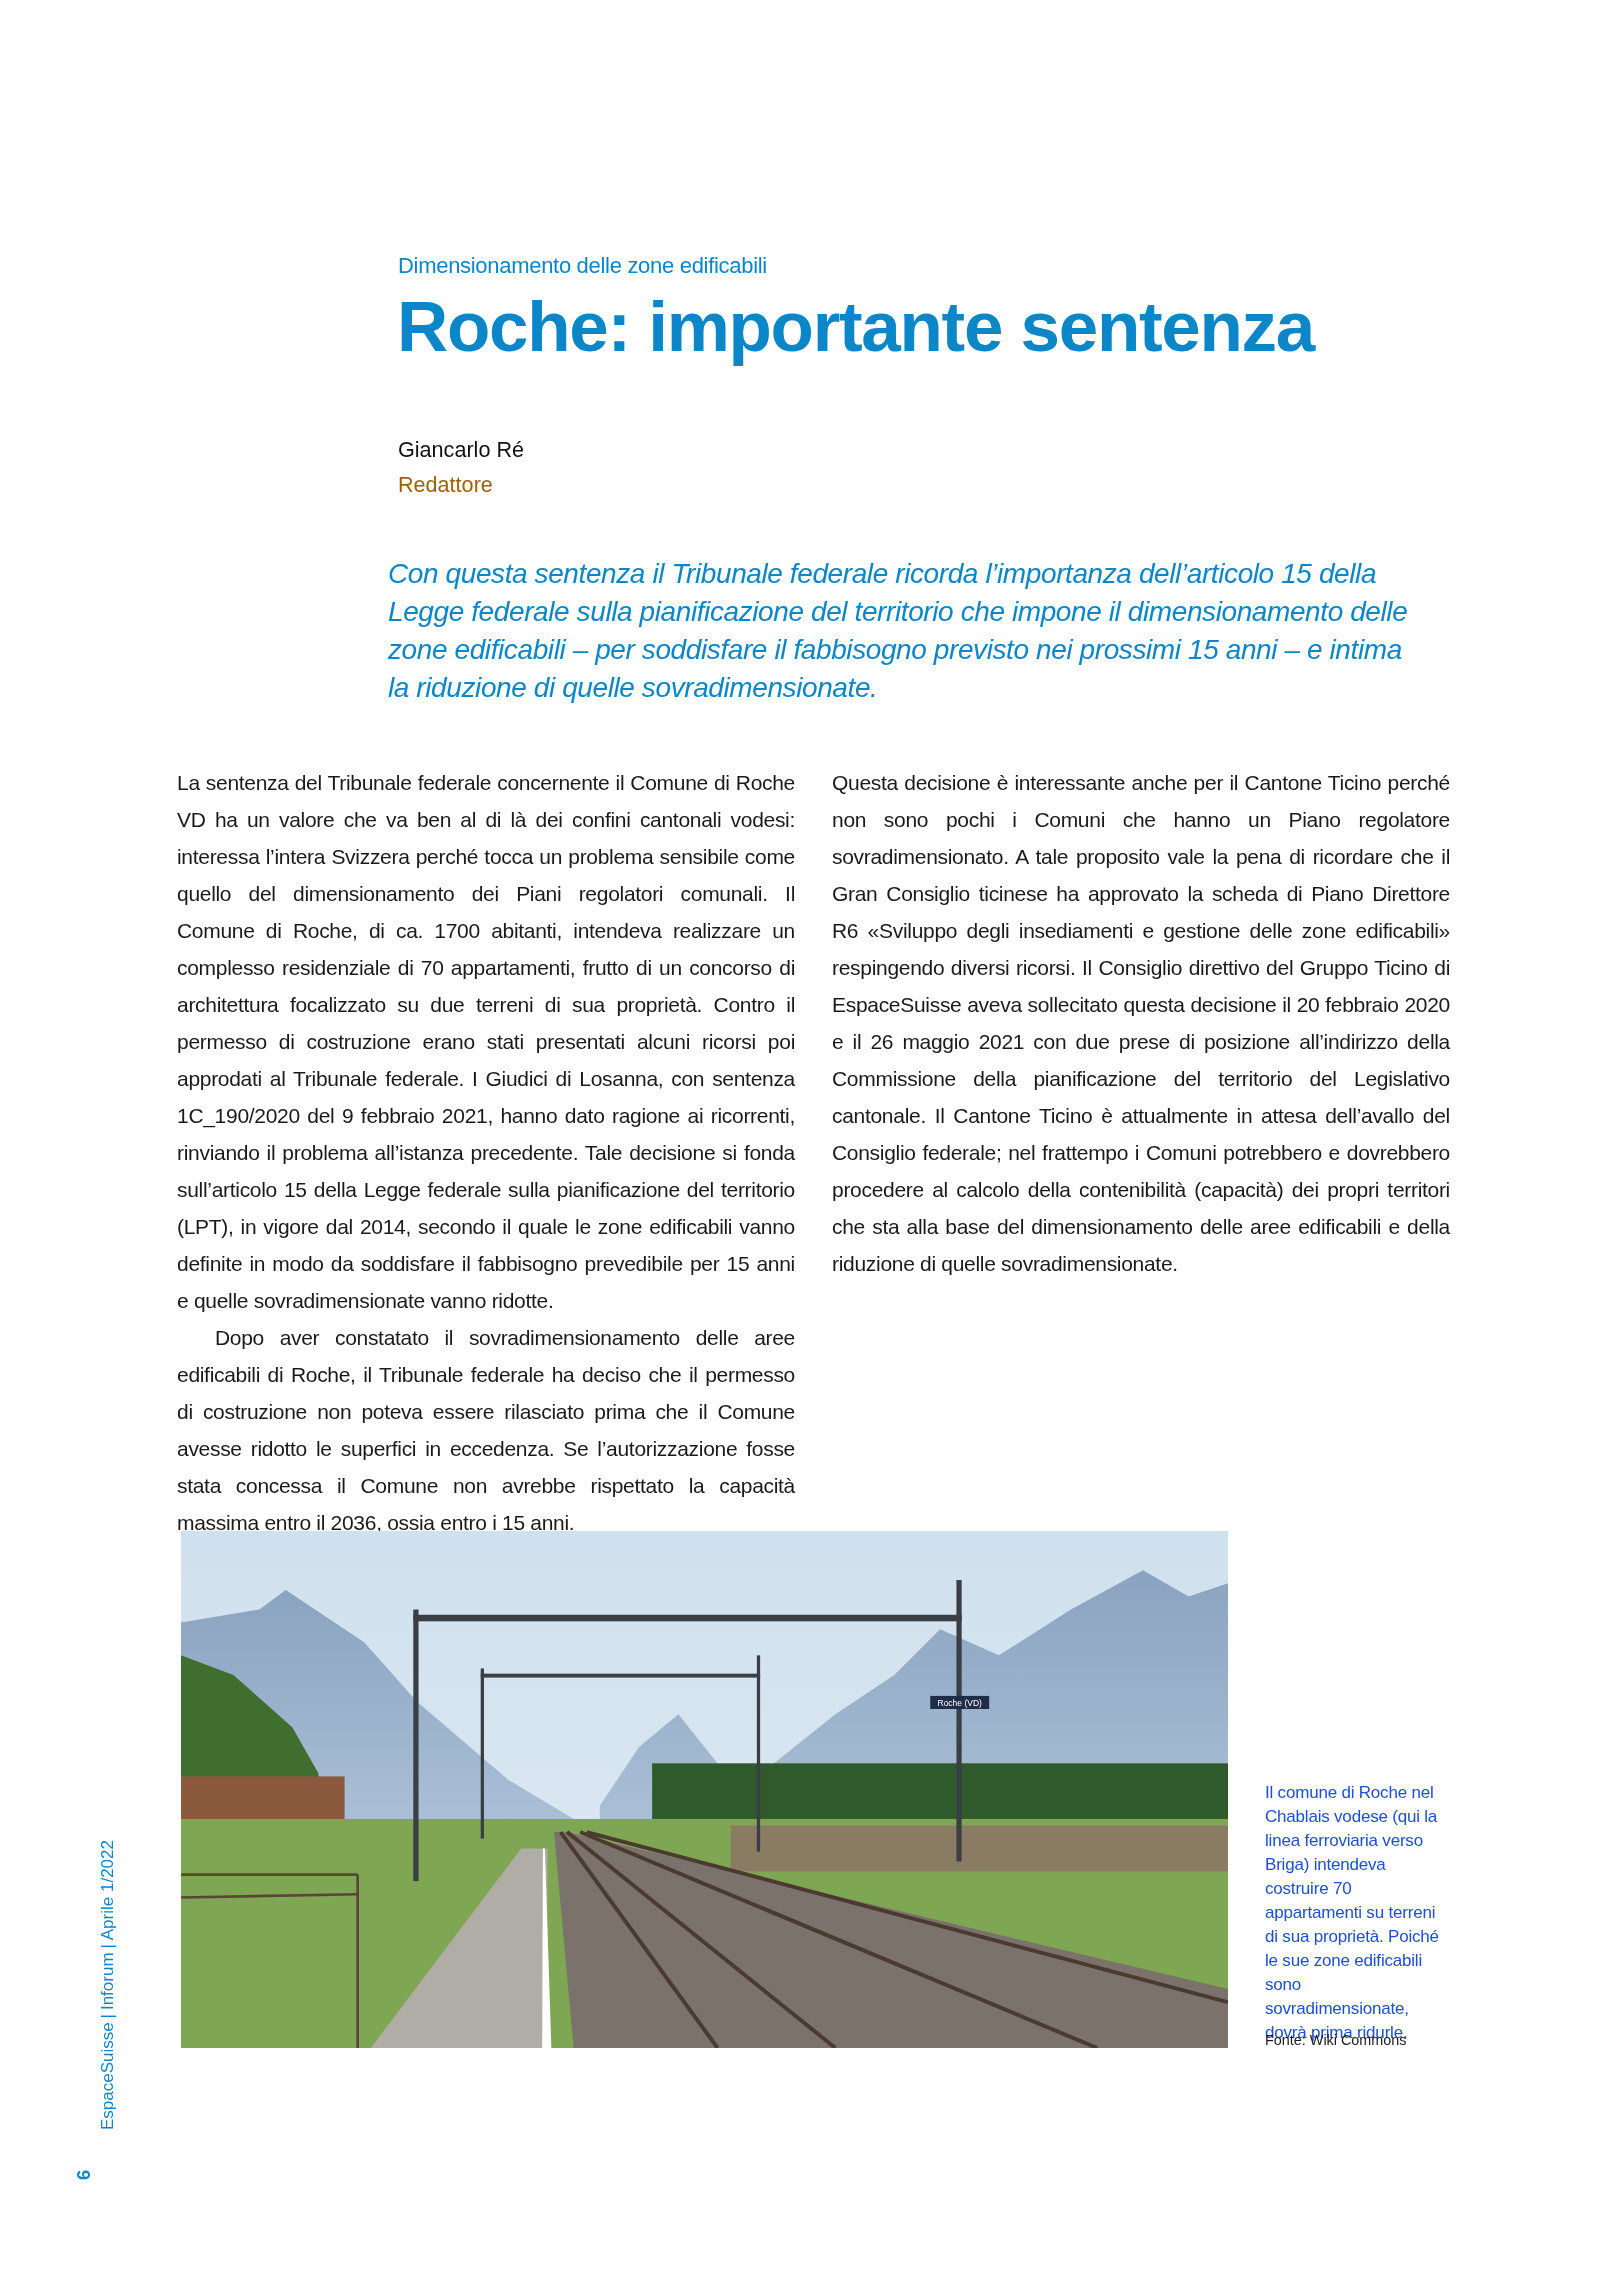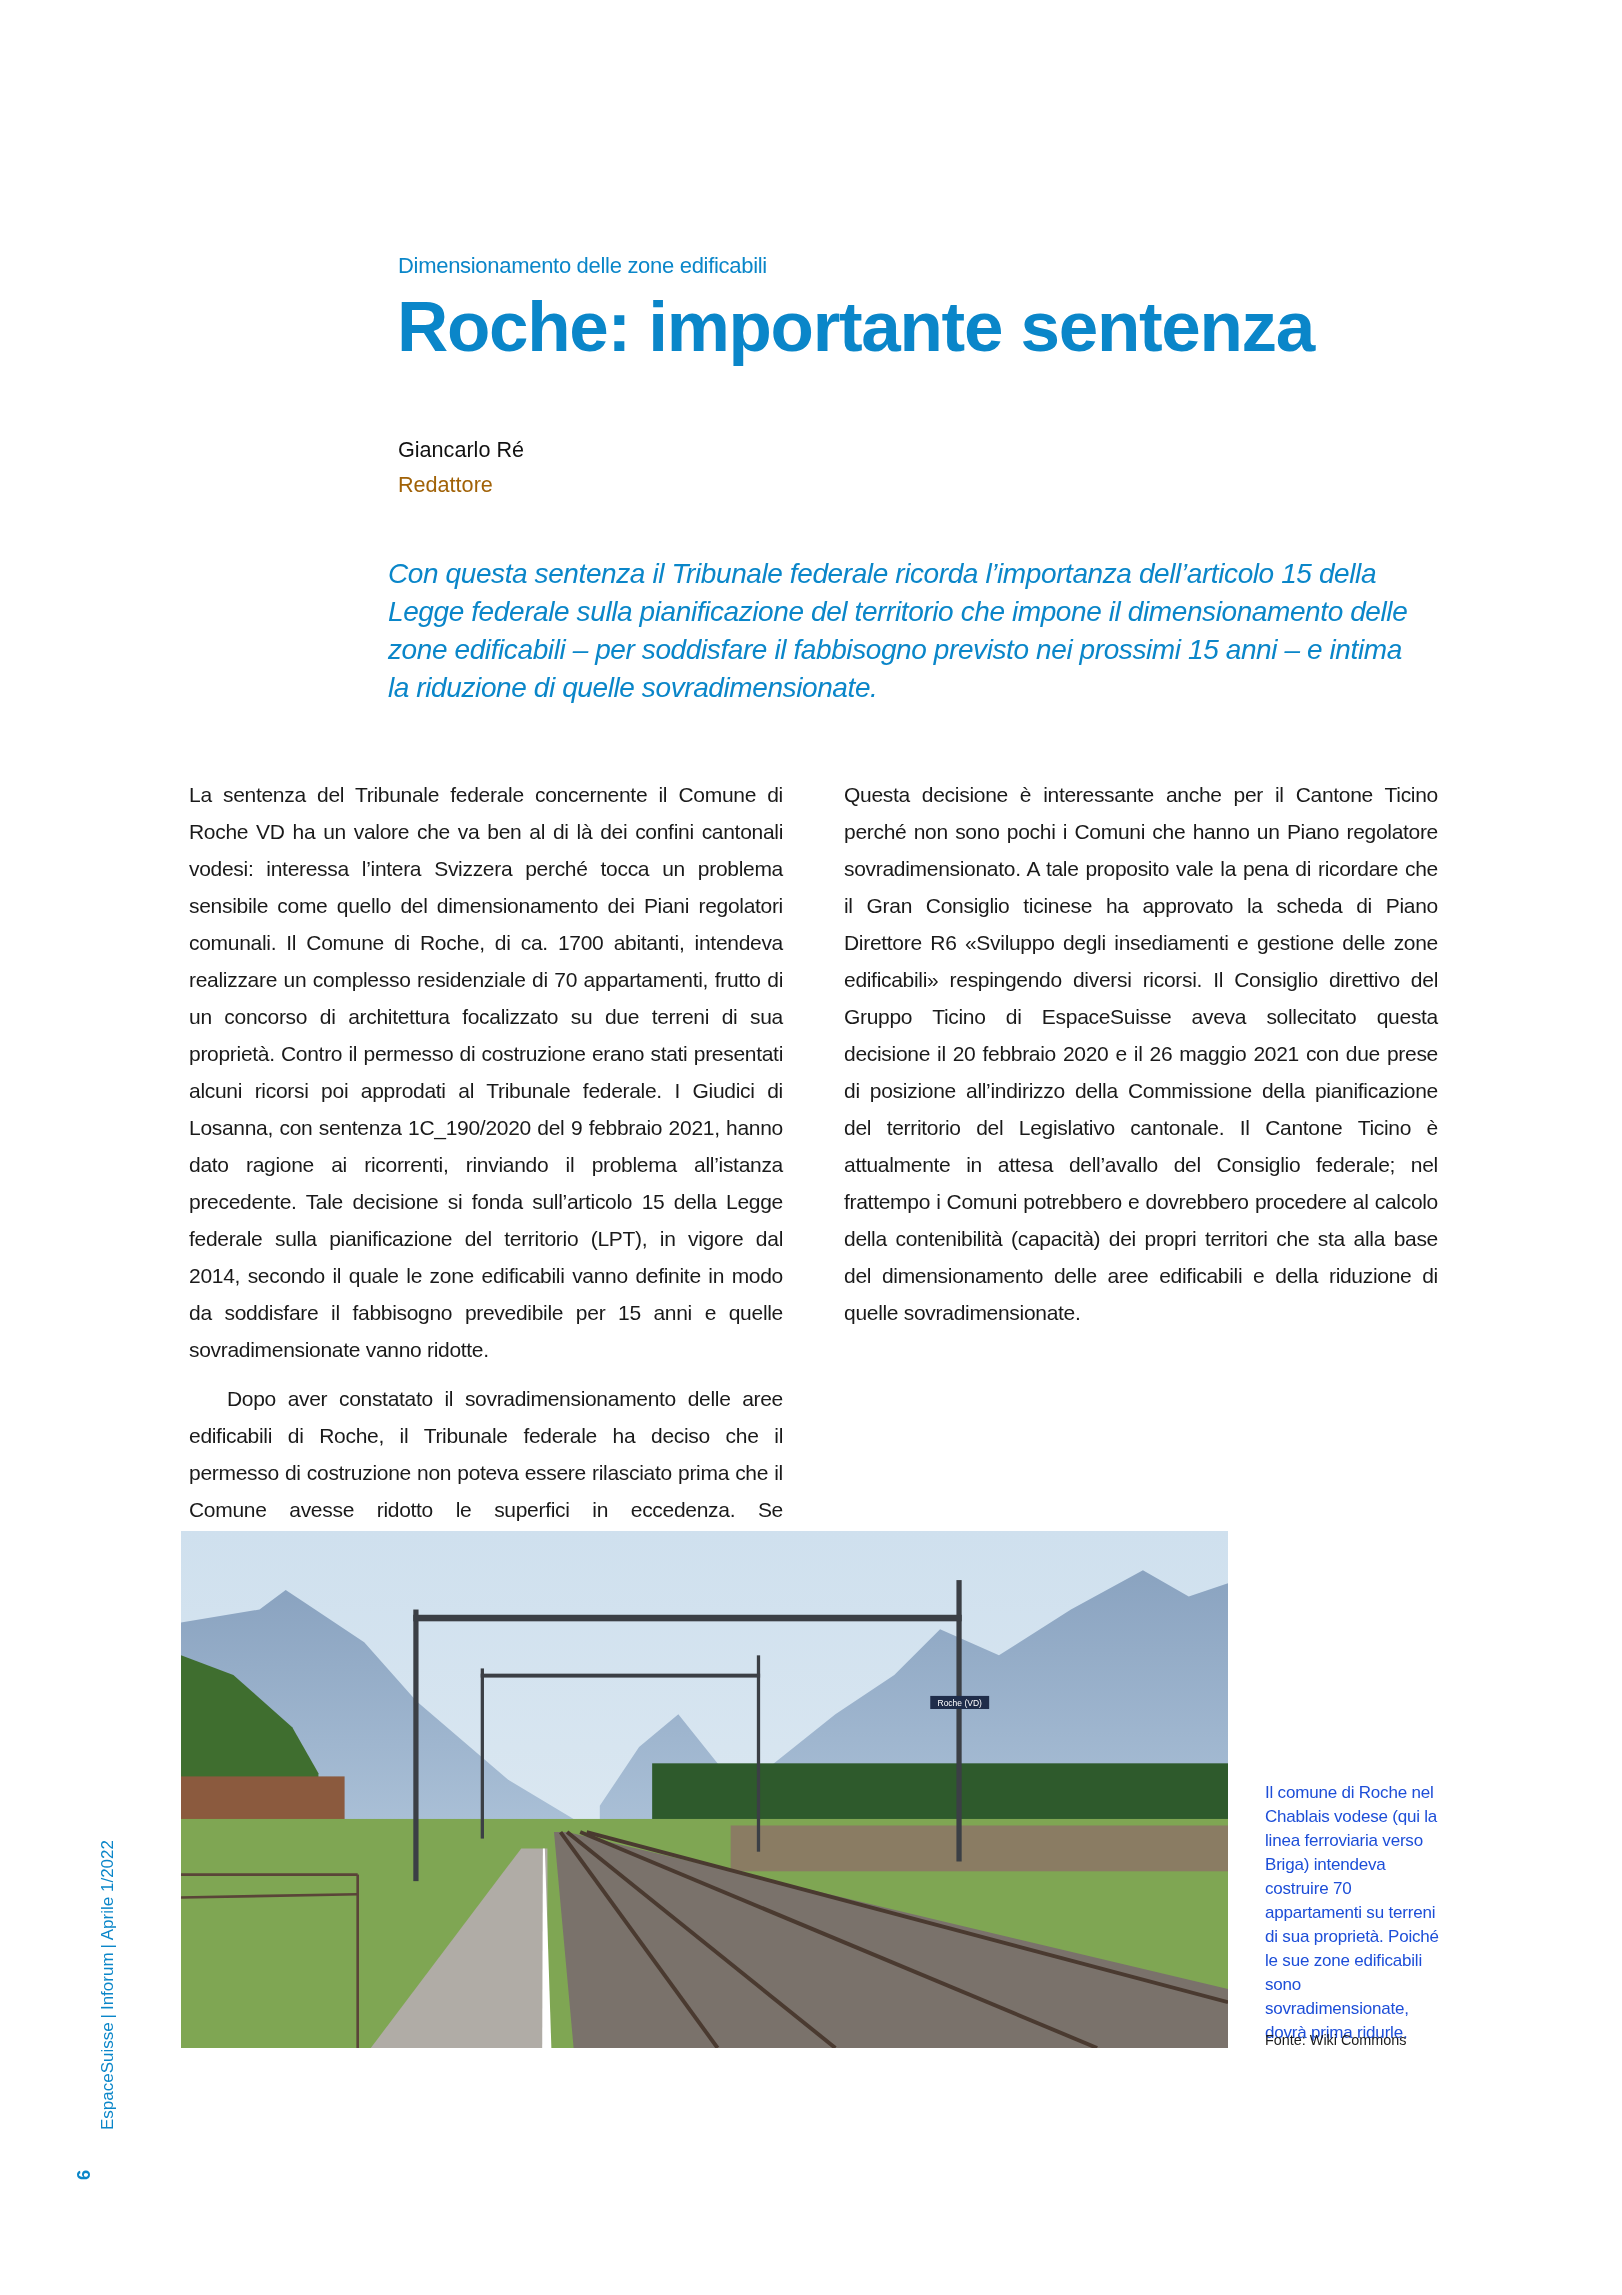--- a/index.html
+++ b/index.html
@@ -13,21 +13,21 @@
     .author { position: absolute; left: 398px; top: 437px; font-size: 21.6px; color: #111; margin: 0; }
     .role { position: absolute; left: 398px; top: 472px; font-size: 21.6px; color: #a16207; margin: 0; }
 
     .lead { position: absolute; left: 376px; top: 543px; width: 1021px; font-size: 28px;
             line-height: 38px; color: #0a86c9; margin: 12px; letter-spacing: -0.4px; font-style: italic; }
 
     .col { position: absolute; width: 618px; font-size: 21px; line-height: 37px;
            text-align: justify; color: #1a1a1a; letter-spacing: -0.3px; hyphens: manual; }
     .col-left { left: 177px; top: 764px; }
     .col-right { left: 832px; top: 764px; }
-    .col p { margin: 12px; }
+    .col p { margin: 0; }
     .col p.indent { text-indent: 38px; }
     .col h2 { font-size: 25px; font-weight: normal; margin: 31px 0 0 0; line-height: 37px;
               color: #111; letter-spacing: -0.4px; }
 
     .photo { position: absolute; left: 181px; top: 1531px; width: 1047px; height: 517px; overflow: hidden;
              background: #fde047; }
     .photo svg { display: block; width: 100%; height: 100%; }
 
     .caption { position: absolute; left: 1265px; top: 1781px; width: 177px; font-size: 17px;
                line-height: 24px; color: #1d4ed8; margin: 0; letter-spacing: -0.2px; }

